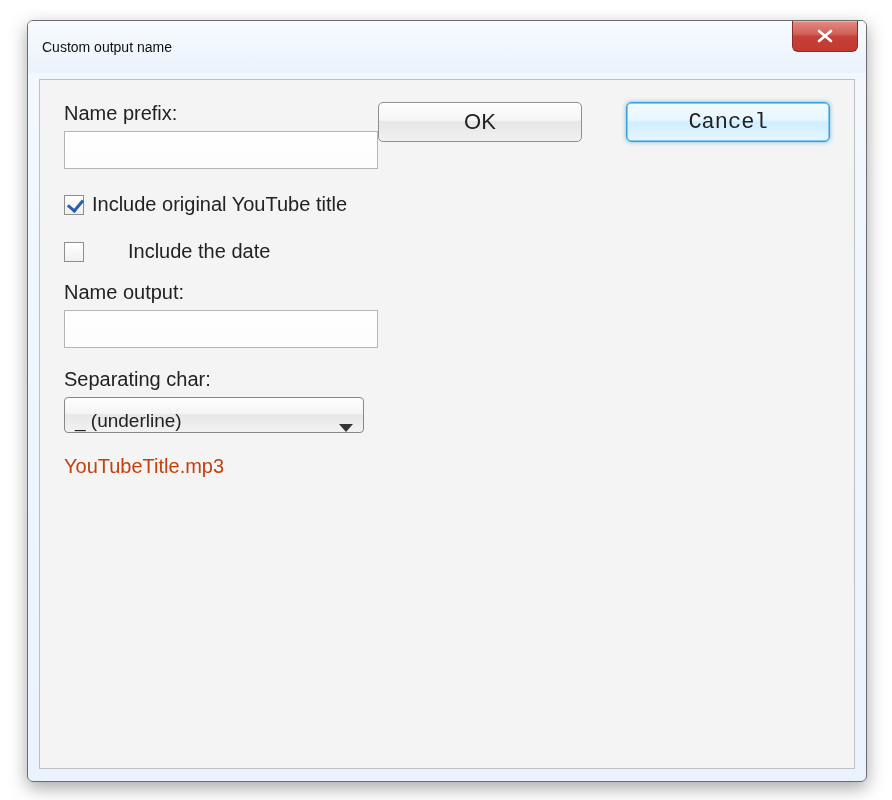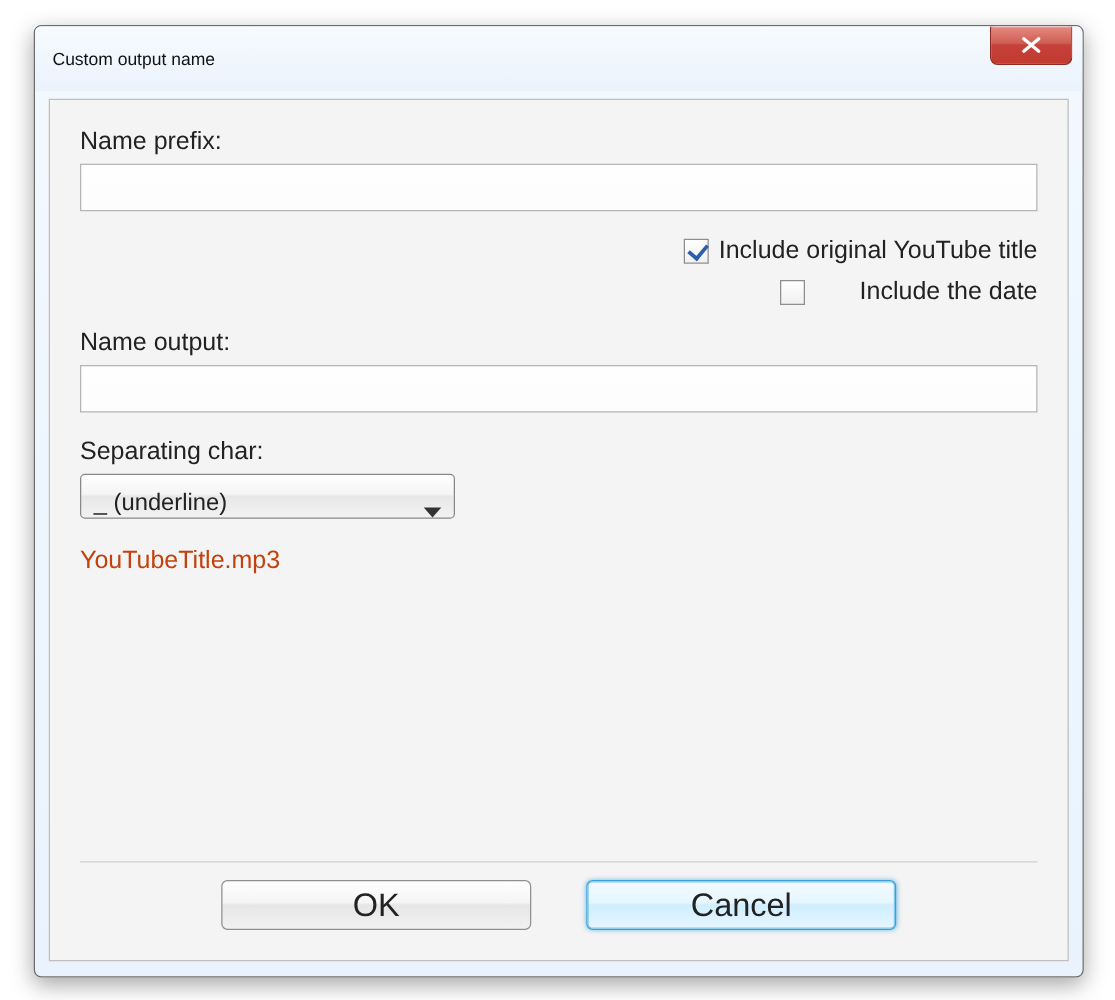--- a/index.html
+++ b/index.html
@@ -57,21 +57,20 @@
     position: absolute;
     left: 11px;
     right: 11px;
     top: 58px;
     bottom: 12px;
     background: #f4f4f4;
     border: 1px solid #bfbfbf;
     box-sizing: border-box;
     padding: 22px 24px 16px 24px;
     display: flex;
-    flex-direction: column;
   }
   .form-area {
     flex: 1 1 auto;
   }
   .field-label {
     font-size: 20px;
     margin-bottom: 6px;
     color: #222;
   }
   .text-input {
@@ -83,23 +82,22 @@
     padding: 4px 8px;
     font-size: 18px;
     font-family: inherit;
     outline: none;
   }
   .block { margin-bottom: 20px; }
   .check-row {
     display: flex;
     align-items: center;
     gap: 8px;
-    margin: 6px 0 10px 0;
+    margin: 24px 0 10px 0;
     font-size: 20px;
-    justify-content: flex-end;
   }
   .checkbox {
     width: 20px;
     height: 20px;
     border: 1px solid #8e8e8e;
     background: linear-gradient(to bottom, #ffffff, #f0f0f0);
     position: relative;
     box-sizing: border-box;
     cursor: pointer;
     flex: 0 0 auto;
@@ -149,37 +147,38 @@
     border-top: 1px solid #cfcfcf;
     margin: 18px 0 14px 0;
   }
   .btn-row {
     display: flex;
     justify-content: center;
     gap: 44px;
     padding-bottom: 8px;
   }
   .btn {
-    width: 248px;
+    width: 204px;
     height: 40px;
     border: 1px solid #8f8f8f;
     border-radius: 5px;
     background: linear-gradient(to bottom, #fefefe 0%, #f5f5f5 45%, #e6e6e6 50%, #f1f1f1 100%);
-    font-size: 26px;
+    font-size: 22px;
     font-family: inherit;
     color: #222;
     cursor: pointer;
     display: flex;
     align-items: center;
     justify-content: center;
   }
   .btn.focus {
     border: 1px solid #3c9fd8;
     box-shadow: 0 0 0 1px #7fc8ee inset, 0 0 4px rgba(60,159,216,0.7);
     background: linear-gradient(to bottom, #f2fbff 0%, #e6f6ff 45%, #cfeeff 50%, #e6f6ff 100%);
+    font-family: Liberation Mono, monospace;
   }
 </style>
 </head>
 <body>
 
 <div class="window">
 
   <div class="titlebar">
     <span class="title-text">Custom output name</span>
     <div class="close-btn">

